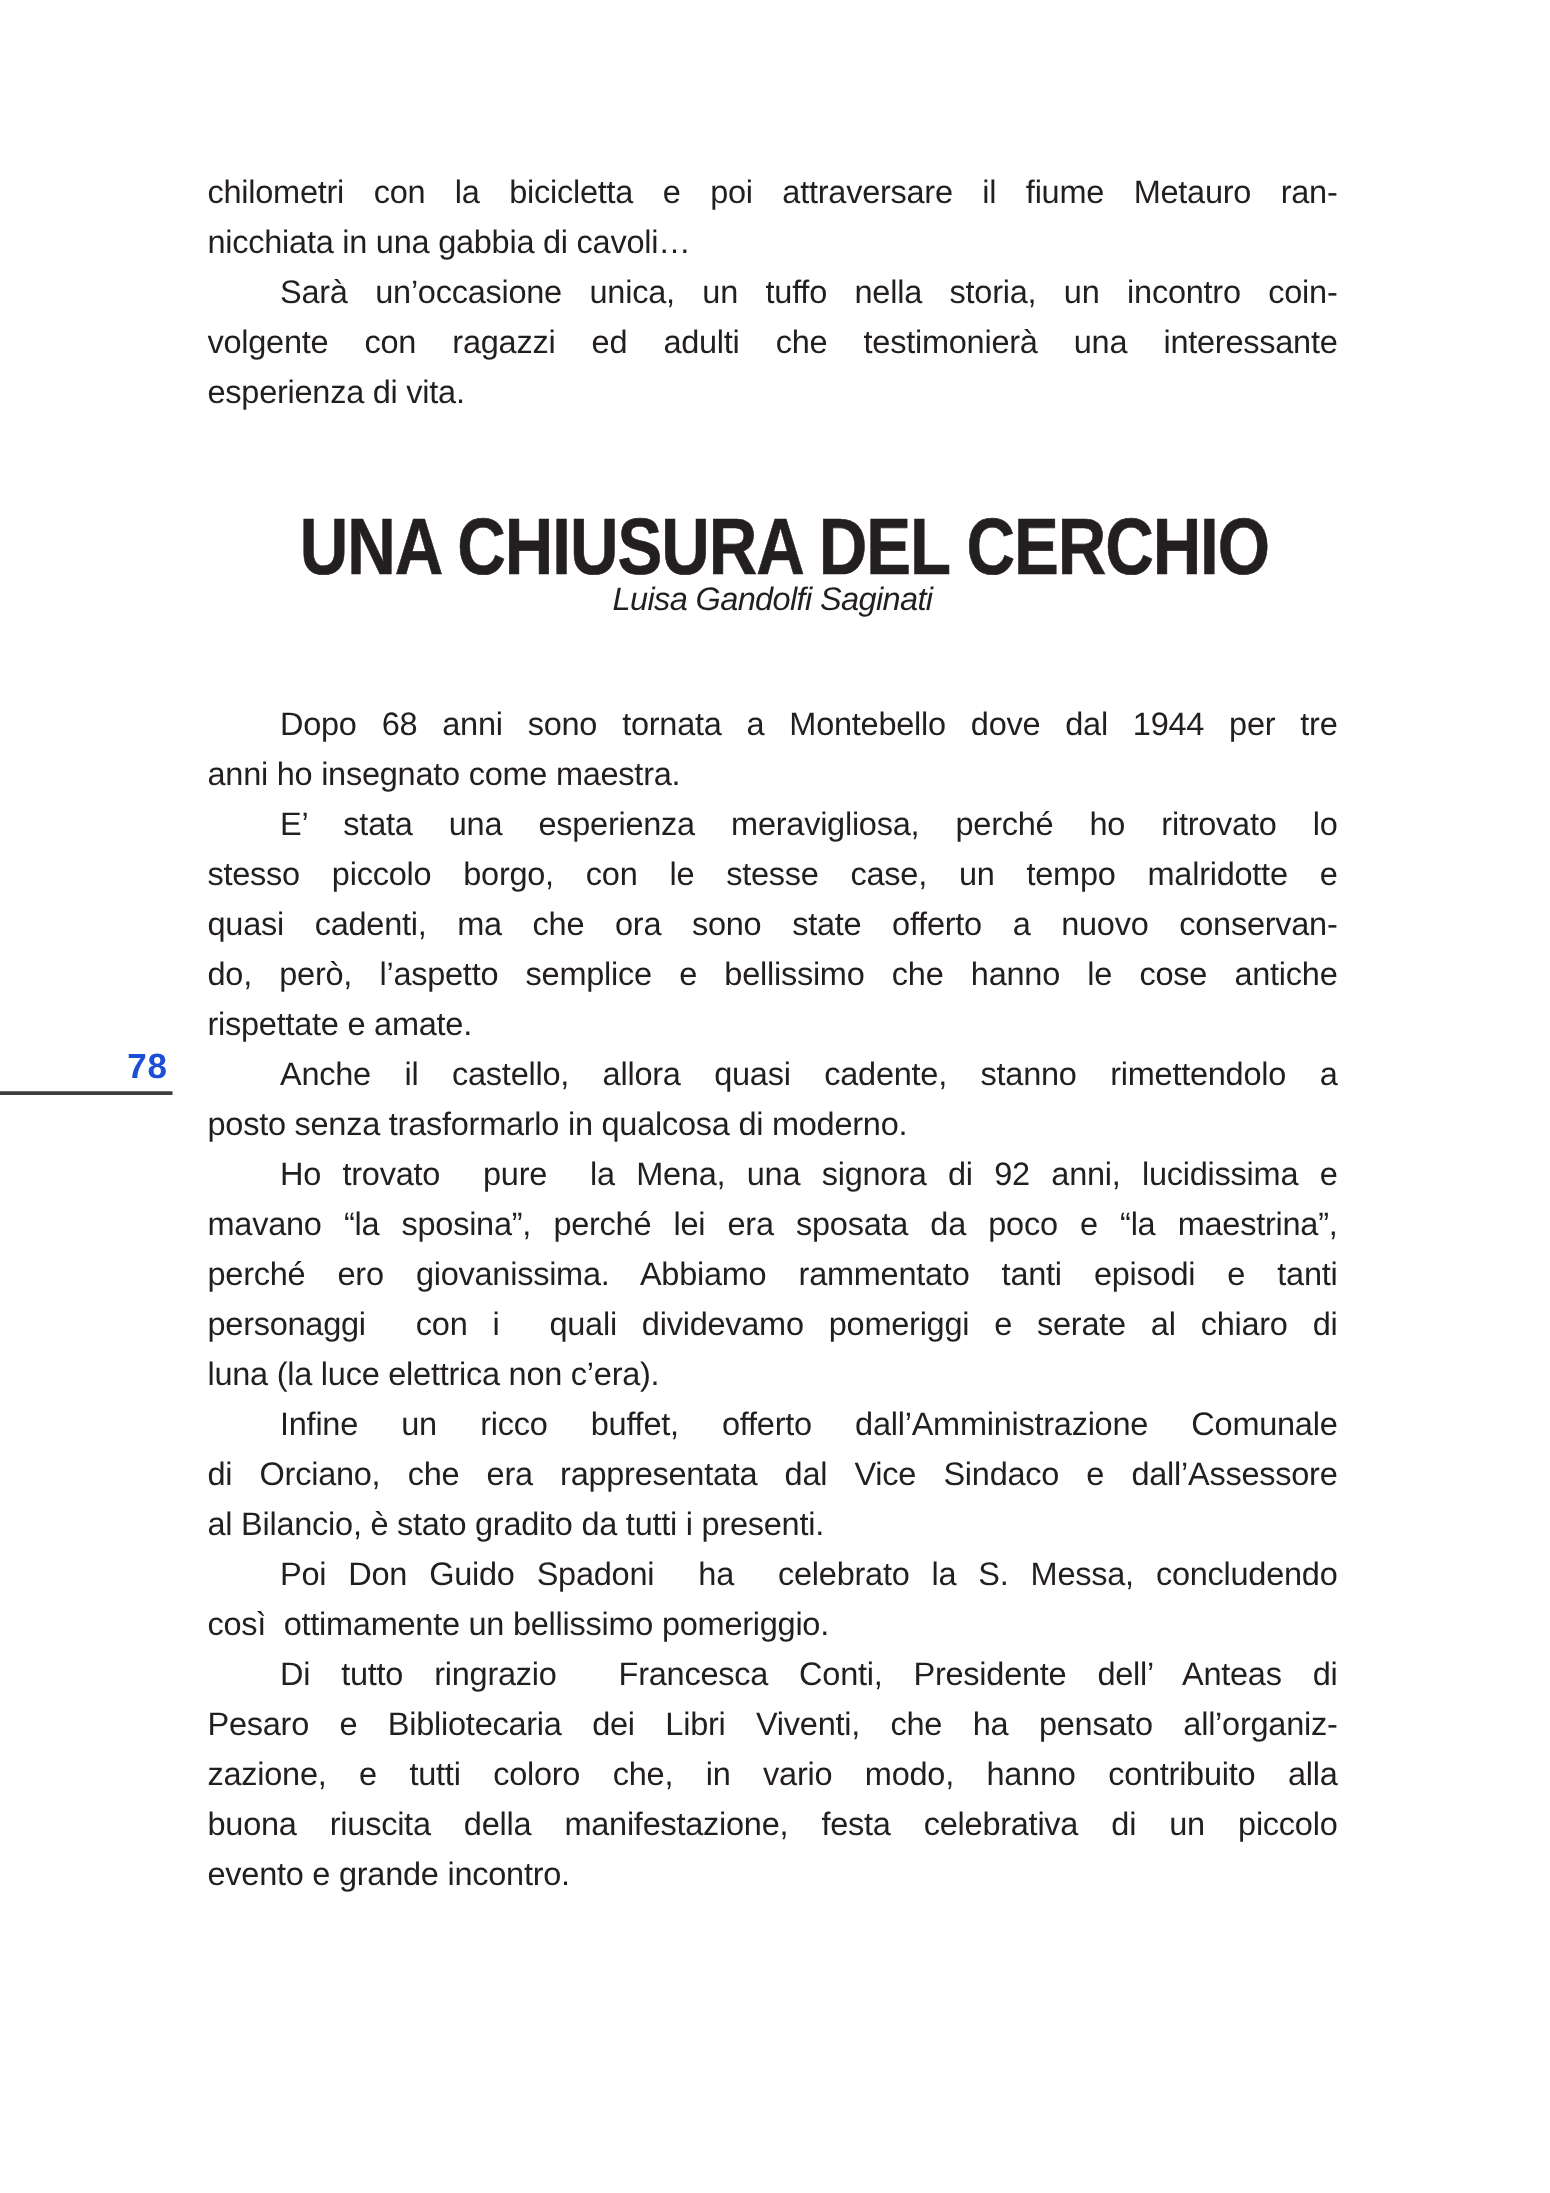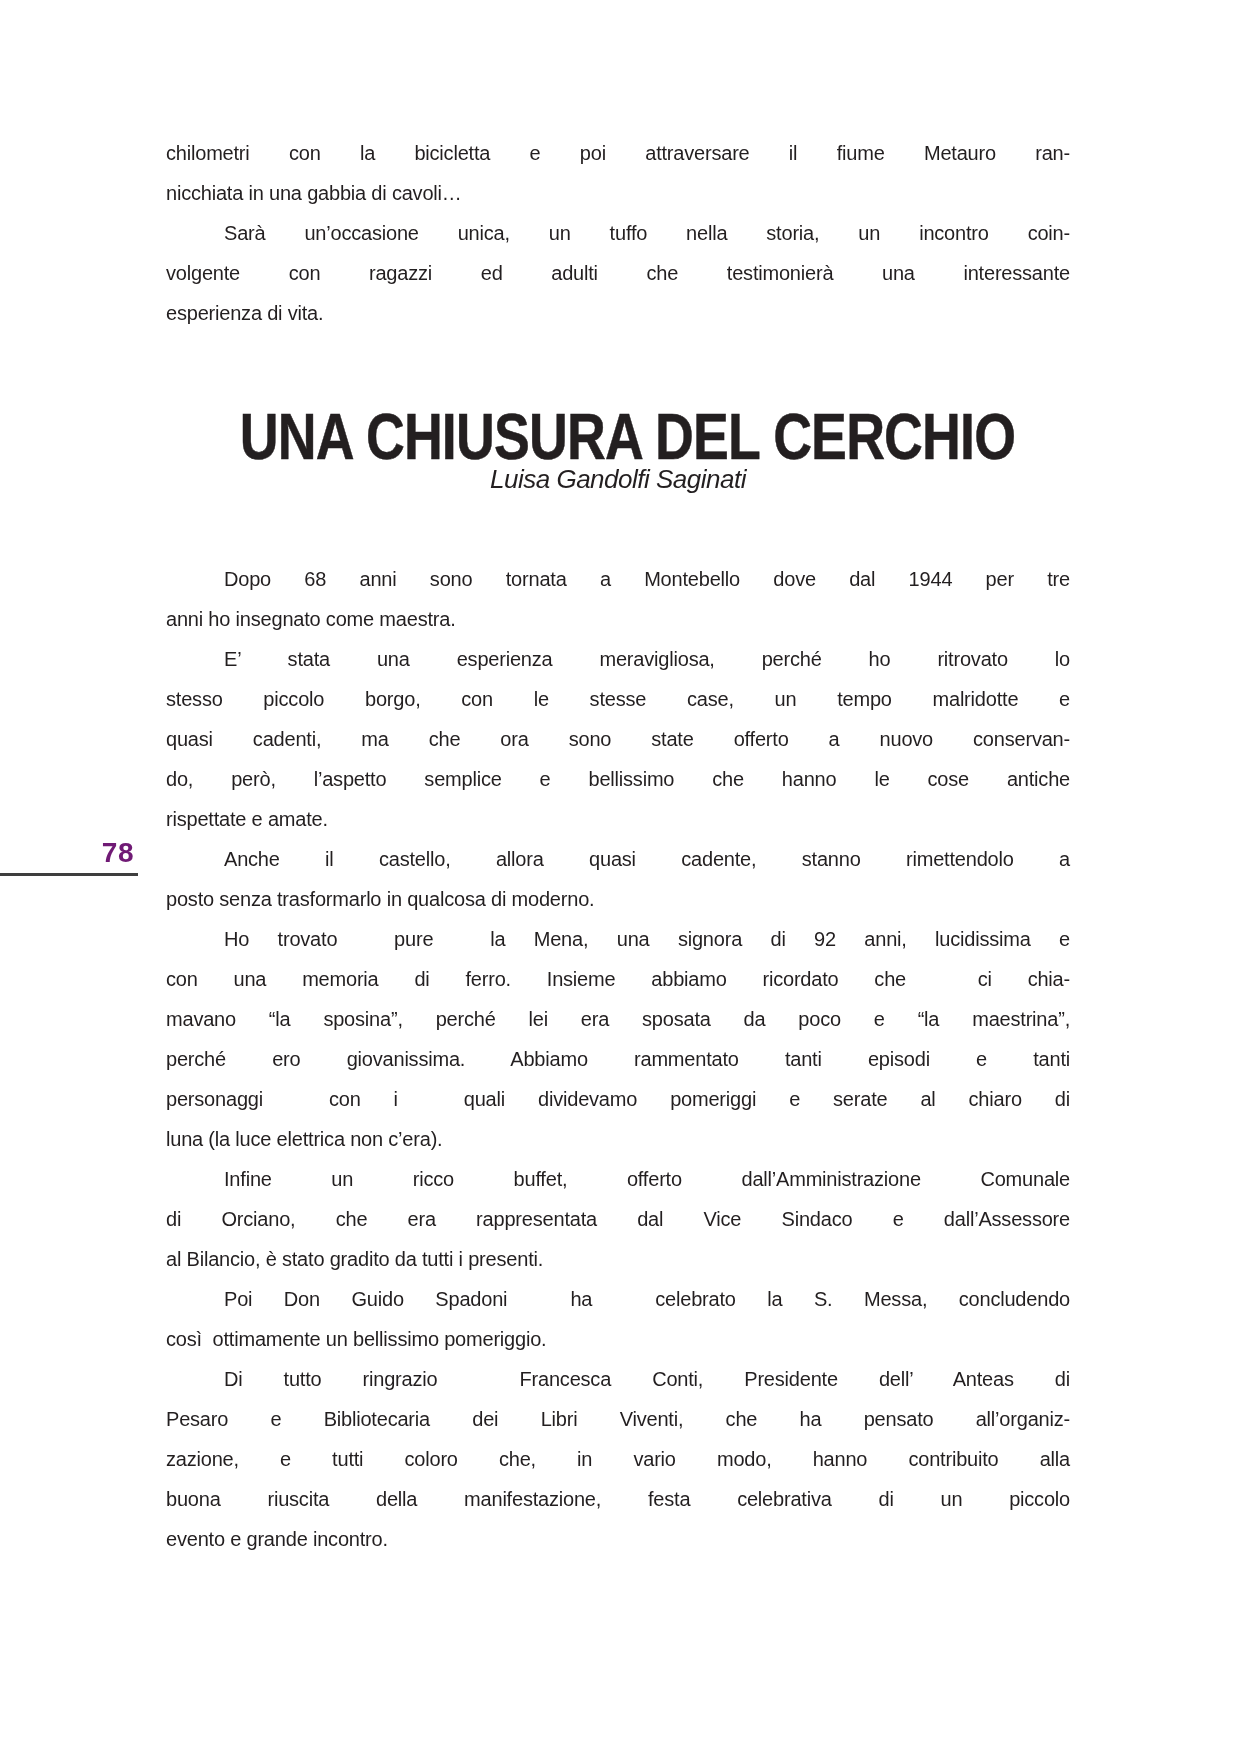--- a/index.html
+++ b/index.html
@@ -10,21 +10,21 @@
     height: 1754px;
     background: #ffffff;
     font-family: "Liberation Sans", "DejaVu Sans", sans-serif;
     color: #231f20;
     overflow: hidden;
   }
   .textcol {
     position: absolute;
     left: 166px;
     width: 904px;
-    font-size: 20px;
+    font-size: 26px;
     line-height: 40px;
     letter-spacing: -0.2px;
   }
   .intro { top: 133px; }
   .bodycol { top: 559px; }
   .line { text-align: justify; text-align-last: justify; }
   .line.last { text-align-last: left; }
   .line.indent { text-indent: 58px; }
   .title {
     position: absolute;
@@ -63,21 +63,21 @@
     width: 138px;
   }
   .pagenum {
     display: block;
     text-align: right;
     padding-right: 4px;
     font-weight: 700;
     font-size: 28px;
     line-height: 28px;
     letter-spacing: 0.5px;
-    color: #701a75;
+    color: #1d4ed8;
   }
   .pagenum-rule {
     margin-top: 6px;
     height: 2.5px;
     background: #3e3e3e;
   }
 </style>
 </head>
 <body>
 
@@ -117,21 +117,20 @@
         <div class="line">quasi cadenti, ma che ora sono state offerto a nuovo conservan-</div>
         <div class="line">do, però, l’aspetto semplice e bellissimo che hanno le cose antiche</div>
         <div class="line last">rispettate e amate.</div>
       </div>
       <div class="para">
         <div class="line indent">Anche il castello, allora quasi cadente, stanno rimettendolo a</div>
         <div class="line last">posto senza trasformarlo in qualcosa di moderno.</div>
       </div>
       <div class="para">
         <div class="line indent">Ho trovato&nbsp; pure&nbsp; la Mena, una signora di 92 anni, lucidissima e</div>
-        <div class="line">con una memoria di ferro. Insieme abbiamo ricordato che&nbsp; ci chia-</div>
         <div class="line">mavano “la sposina”, perché lei era sposata da poco e “la maestrina”,</div>
         <div class="line">perché ero giovanissima. Abbiamo rammentato tanti episodi e tanti</div>
         <div class="line">personaggi&nbsp; con i&nbsp; quali dividevamo pomeriggi e serate al chiaro di</div>
         <div class="line last">luna (la luce elettrica non c’era).</div>
       </div>
       <div class="para">
         <div class="line indent">Infine un ricco buffet, offerto dall’Amministrazione Comunale</div>
         <div class="line">di Orciano, che era rappresentata dal Vice Sindaco e dall’Assessore</div>
         <div class="line last">al Bilancio, è stato gradito da tutti i presenti.</div>
       </div>

